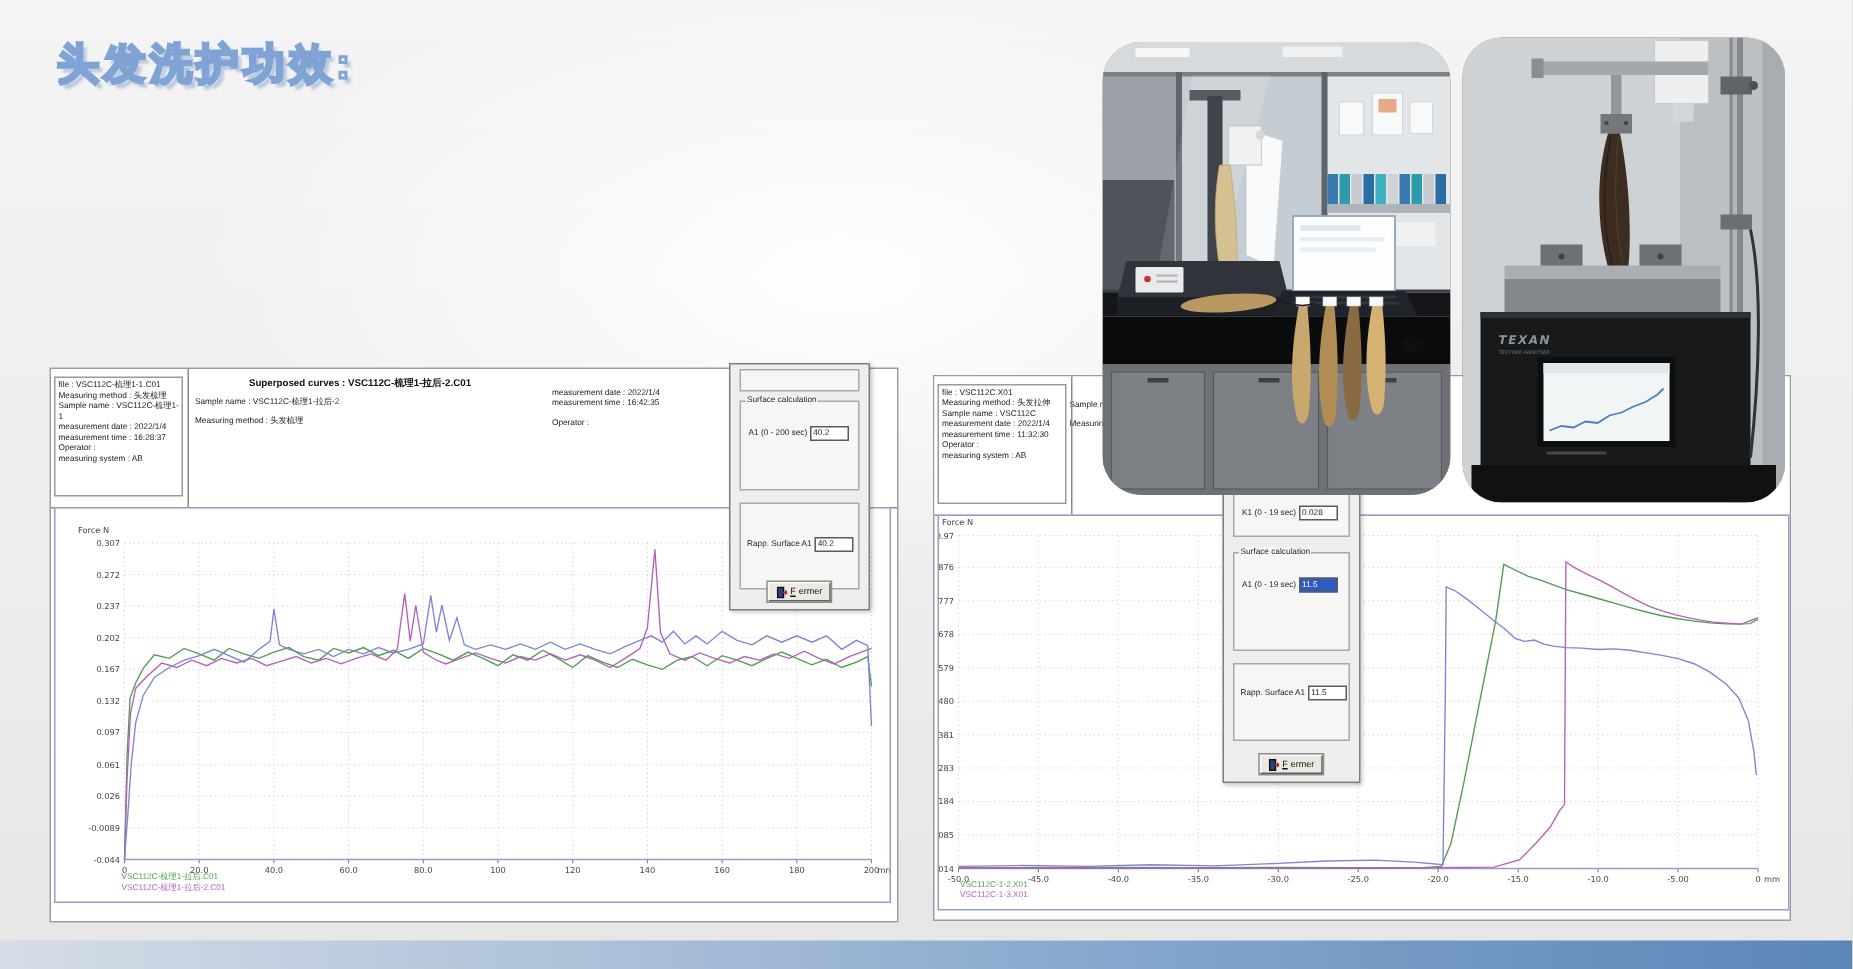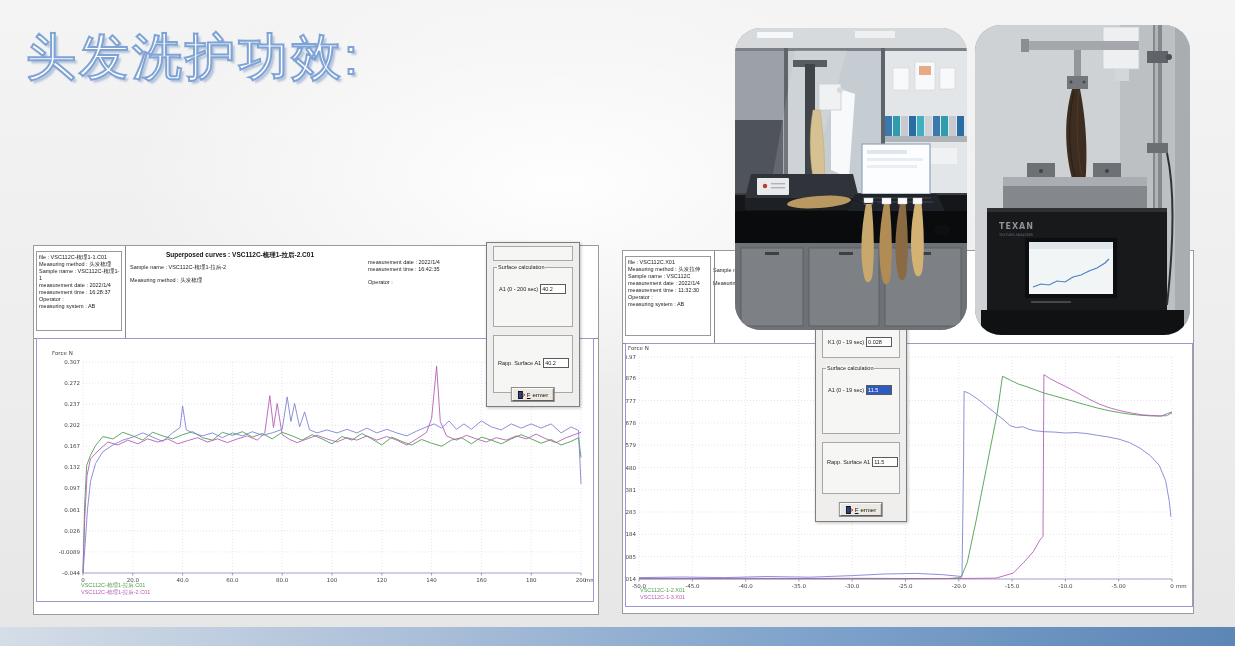--- a/index.html
+++ b/index.html
@@ -2,21 +2,21 @@
 <html><head>
 <meta charset="utf-8">
 <style>
   html,body{margin:0;padding:0;}
   body{font-family:"Liberation Sans","DejaVu Sans",sans-serif;background:#ddd;}
   .slide{position:relative;width:1235px;height:646px;overflow:hidden;
     background:
       radial-gradient(ellipse 620px 300px at 560px 185px, rgba(255,255,255,.95) 0%, rgba(255,255,255,0) 70%),
       linear-gradient(180deg,#f4f4f4 0%,#ededed 60%,#e6e6e6 100%);}
   
-  .title{position:absolute;left:26px;top:24px;font-size:50px;font-weight:normal;letter-spacing:3px;
+  .title{position:absolute;left:38px;top:24px;font-size:28px;font-weight:bold;letter-spacing:3px;
     color:#fdfeff;-webkit-text-stroke:2px #7fa3d4;
     text-shadow:3px 3px 2px rgba(120,150,195,.5);}
   .subtitle-box{position:absolute;left:36px;top:108px;width:388px;height:44px;
     background:rgba(255,255,255,.85);display:flex;align-items:center;padding-left:10px;box-sizing:border-box;}
   .subtitle-box span{font-size:23px;font-weight:bold;color:#4a7cc2;}
   
   .cwin{position:absolute;background:#fff;border:1px solid #9b9b9b;z-index:5;}
   #winL{left:33px;top:245px;width:564px;height:368px;}
   #winR{left:622px;top:250px;width:570px;height:362px;}
   .cw-header{position:absolute;left:0;top:0;right:0;height:92px;border-bottom:1px solid #8a8a8a;background:#fff;}
@@ -51,21 +51,21 @@
   #dlgL .g2{top:92px;height:56px;} #dlgL .g2 .field{left:4px;top:22px;}
   #dlgR .gK{top:40px;height:60px;} #dlgR .gK .field{left:5px;top:40px;}
   #dlgR .g1{top:112px;height:64px;} #dlgR .g1 .field{left:5px;top:16px;}
   #dlgR .g2{top:186px;height:50px;} #dlgR .g2 .field{left:4px;top:14px;}
   .fermer{position:absolute;left:50%;transform:translateX(-50%);bottom:5px;height:13px;
     display:flex;align-items:center;gap:2px;padding:0 5px;font-size:6px;color:#111;
     background:#ece9e2;border:1px solid;border-color:#fcfcfc #5f5f5f #5f5f5f #fcfcfc;outline:1px solid #8d8d8d;cursor:pointer;
     font-family:"Liberation Sans",sans-serif;}
   .fermer u{text-decoration:underline;}
   
-  .photo{position:absolute;border-radius:26px;overflow:hidden;z-index:30;background:#888;}
+  .photo{position:absolute;border-radius:26px;overflow:hidden;z-index:30;background:#888;font-style:italic;}
   #photo1{left:735px;top:28px;width:232px;height:302px;}
   #photo2{left:975px;top:25px;width:215px;height:310px;}
   .photo svg{display:block;width:100%;height:100%;}
   
   .bottom-bar{position:absolute;left:0;right:0;top:627px;height:19px;z-index:2;
     background:linear-gradient(90deg,#d5dde7 0%,#a9bed8 35%,#7fa3cb 65%,#5c86b6 100%);}
   text{font-family:"DejaVu Sans",sans-serif;}
 </style>
 </head>
 <body>

